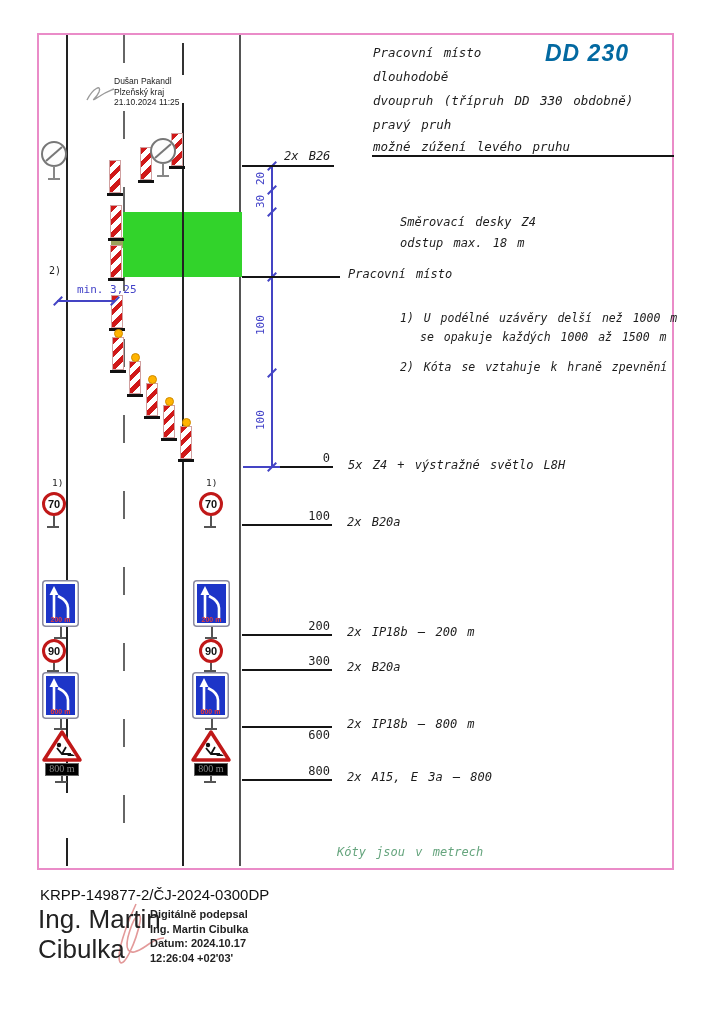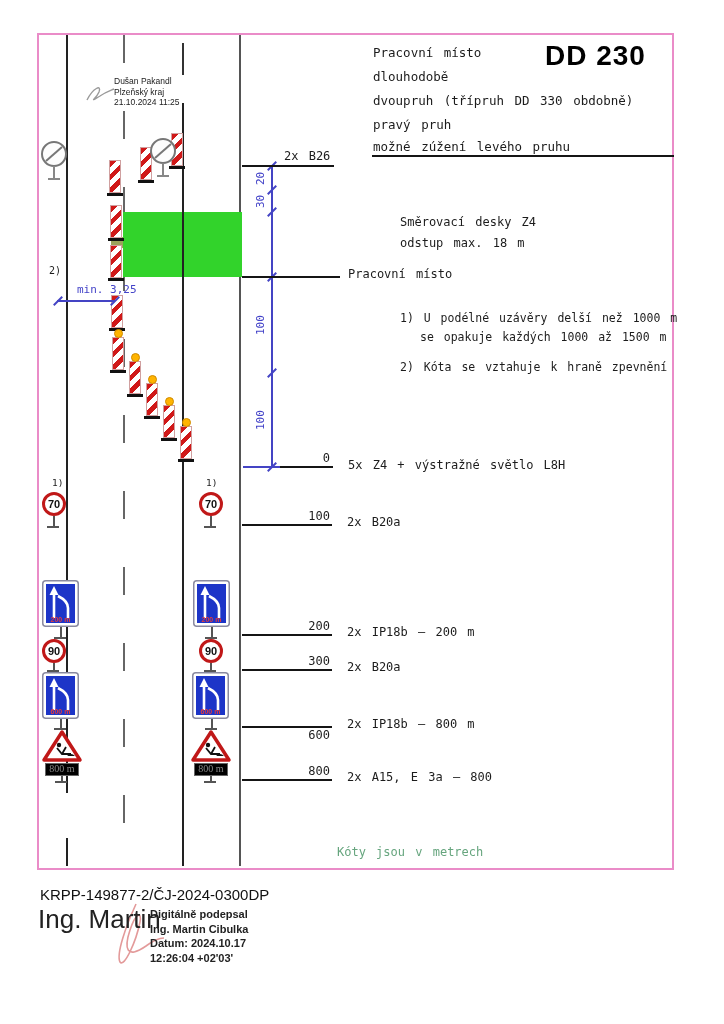--- a/index.html
+++ b/index.html
@@ -1,20 +1,20 @@
 <!DOCTYPE html>
 <html><head>
 <meta charset="utf-8">
 <style>
   html,body{margin:0;padding:0;background:#ffffff;}
   #page{position:relative;width:724px;height:1024px;background:#fff;overflow:hidden;
         font-family:"Liberation Sans",sans-serif;}
   .abs{position:absolute;}
   .cad{font-family:"DejaVu Sans Mono","Liberation Mono",monospace;color:#1c1c1c;
-       font-size:12px;word-spacing:3px;white-space:nowrap;line-height:1.1;}
+       font-size:12px;word-spacing:3px;white-space:nowrap;line-height:1.1;font-style:italic;}
   .cad-sm{font-size:11.5px;}
   .blue{color:#4343c8;}
   .vline{position:absolute;width:2px;background:#222;}
   .hline{position:absolute;height:2px;background:#151515;}
   .dimline{position:absolute;background:#4444c4;}
   .dimtick{position:absolute;width:12px;height:2px;background:#4444c4;transform:rotate(-45deg);}
   .dimv{position:absolute;color:#4343c8;font-family:"DejaVu Sans Mono",monospace;font-size:11px;
         writing-mode:vertical-rl;transform:rotate(180deg);text-align:center;}
   .station{position:absolute;width:32px;text-align:right;font-family:"DejaVu Sans Mono",monospace;
            font-size:12px;color:#1c1c1c;}
@@ -85,21 +85,21 @@
     <div>Dušan Pakandl</div>
     <div>Plzeňský kraj</div>
     <div>21.10.2024 11:25</div>
   </div>
 
   <div class="cad abs" style="left:373px;top:46px;font-size:12.5px;">Pracovní místo</div>
   <div class="cad abs" style="left:373px;top:70px;font-size:12.5px;">dlouhodobě</div>
   <div class="cad abs" style="left:373px;top:94px;font-size:12.5px;">dvoupruh (třípruh DD 330 obdobně)</div>
   <div class="cad abs" style="left:373px;top:118px;font-size:12.5px;">pravý pruh</div>
   <div class="cad abs" style="left:373px;top:140px;font-size:12.5px;">možné zúžení levého pruhu</div>
-  <div class="abs" style="left:545px;top:40px;font-size:28px;font-weight:bold;color:#000000;letter-spacing:1px;">DD 230</div>
+  <div class="abs" style="left:545px;top:40px;font-size:23px;font-weight:bold;color:#0369a1;letter-spacing:1px;font-style:italic;">DD 230</div>
   <div class="hline" style="left:372px;top:155px;width:302px;"></div>
 
   <div class="cad abs" style="left:400px;top:216px;">Směrovací desky Z4</div>
   <div class="cad abs" style="left:400px;top:237px;">odstup max. 18 m</div>
   <div class="cad cad-sm abs" style="left:400px;top:312px;">1) U podélné uzávěry delší než 1000 m</div>
   <div class="cad cad-sm abs" style="left:420px;top:331px;">se opakuje každých 1000 až 1500 m</div>
   <div class="cad cad-sm abs" style="left:400px;top:361px;">2) Kóta se vztahuje k hraně zpevnění</div>
   <div class="cad abs" style="left:337px;top:846px;color:#66a57e;">Kóty jsou v metrech</div>
 
   <div class="dimline" style="left:271px;top:166px;width:2px;height:301px;"></div>
@@ -240,20 +240,21 @@
   <div class="e3a" style="left:194px;top:763px;">800 m</div>
   <div class="pole" style="left:210px;top:776px;height:6px;"></div>
   <div class="polebar" style="left:204px;top:781px;width:12px;"></div>
 
   <div class="abs" style="left:40px;top:886px;font-size:15px;color:#111;">KRPP-149877-2/ČJ-2024-0300DP</div>
   <svg class="abs" style="left:102px;top:898px;" width="72" height="78" viewBox="0 0 72 78">
     <path d="M34,6 C24,28 14,56 18,64 C22,70 34,44 38,24 C40,14 34,14 28,32 C22,50 24,62 44,48 C52,42 58,40 62,40" fill="none" stroke="#e39a9a" stroke-width="1.6"></path>
   </svg>
   <div class="abs" style="left:38px;top:904px;">
     <div class="sig-big">Ing. Martin</div>
+    <div class="sig-big">Cibulka</div>
   </div>
   <div class="abs" style="left:150px;top:907px;">
     <div class="sig-small">Digitálně podepsal</div>
     <div class="sig-small">Ing. Martin Cibulka</div>
     <div class="sig-small">Datum: 2024.10.17</div>
     <div class="sig-small">12:26:04 +02'03'</div>
   </div>
 
 </div>
 

